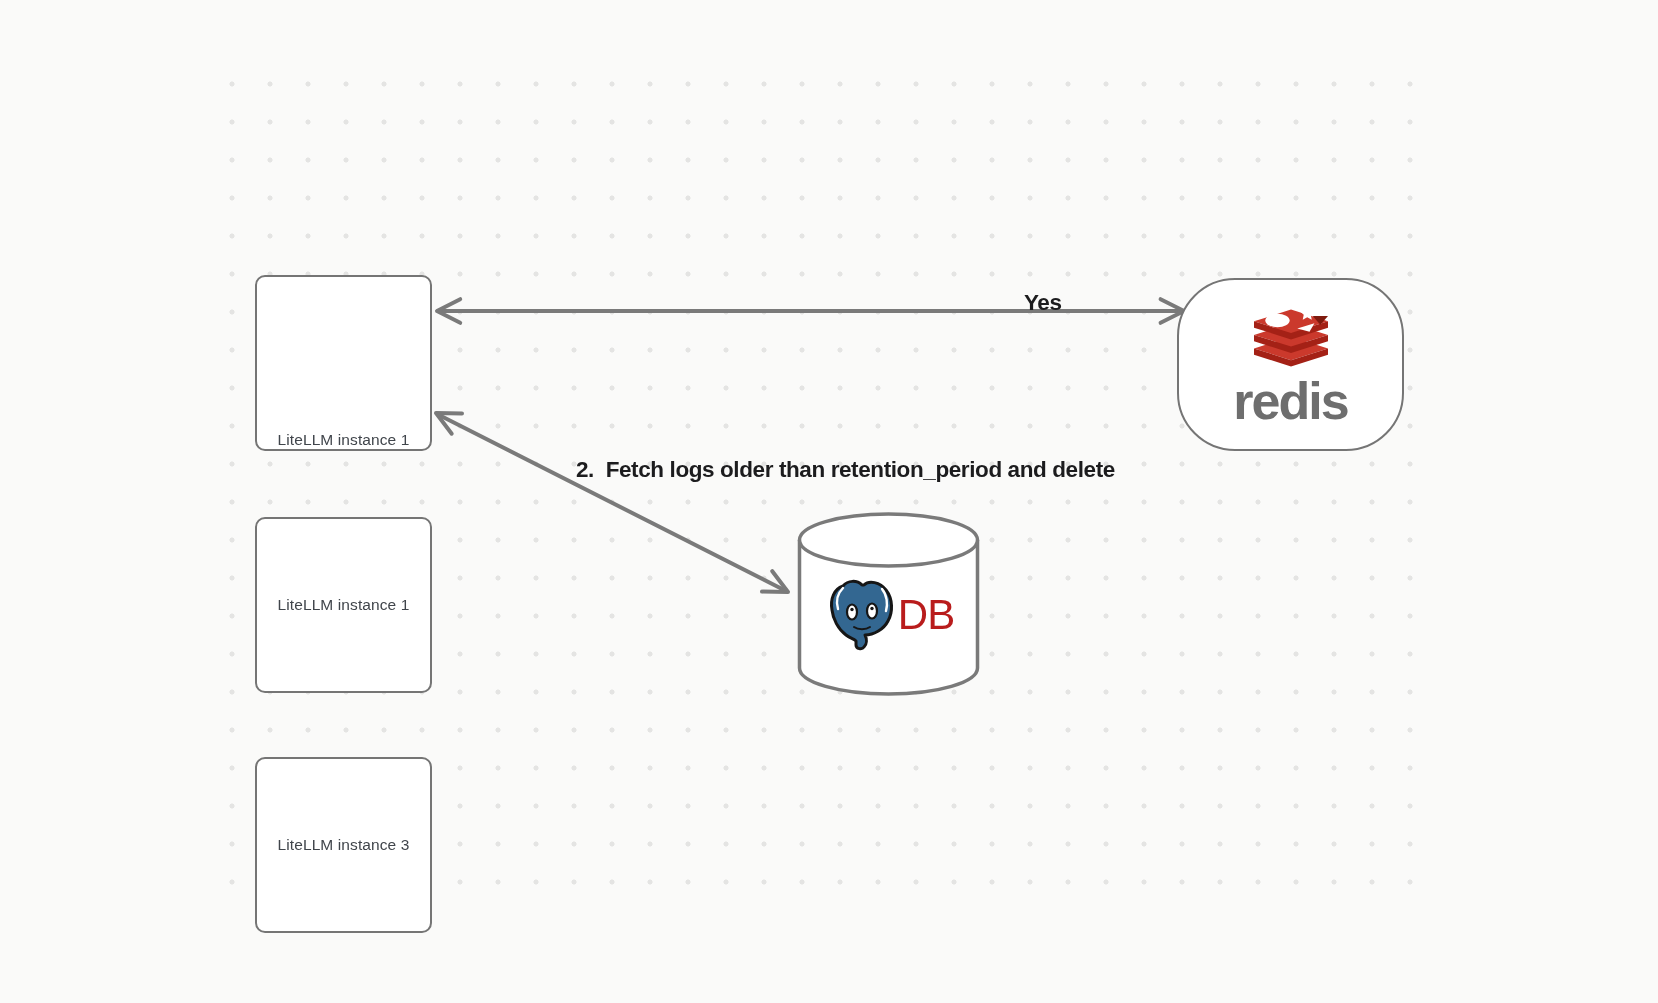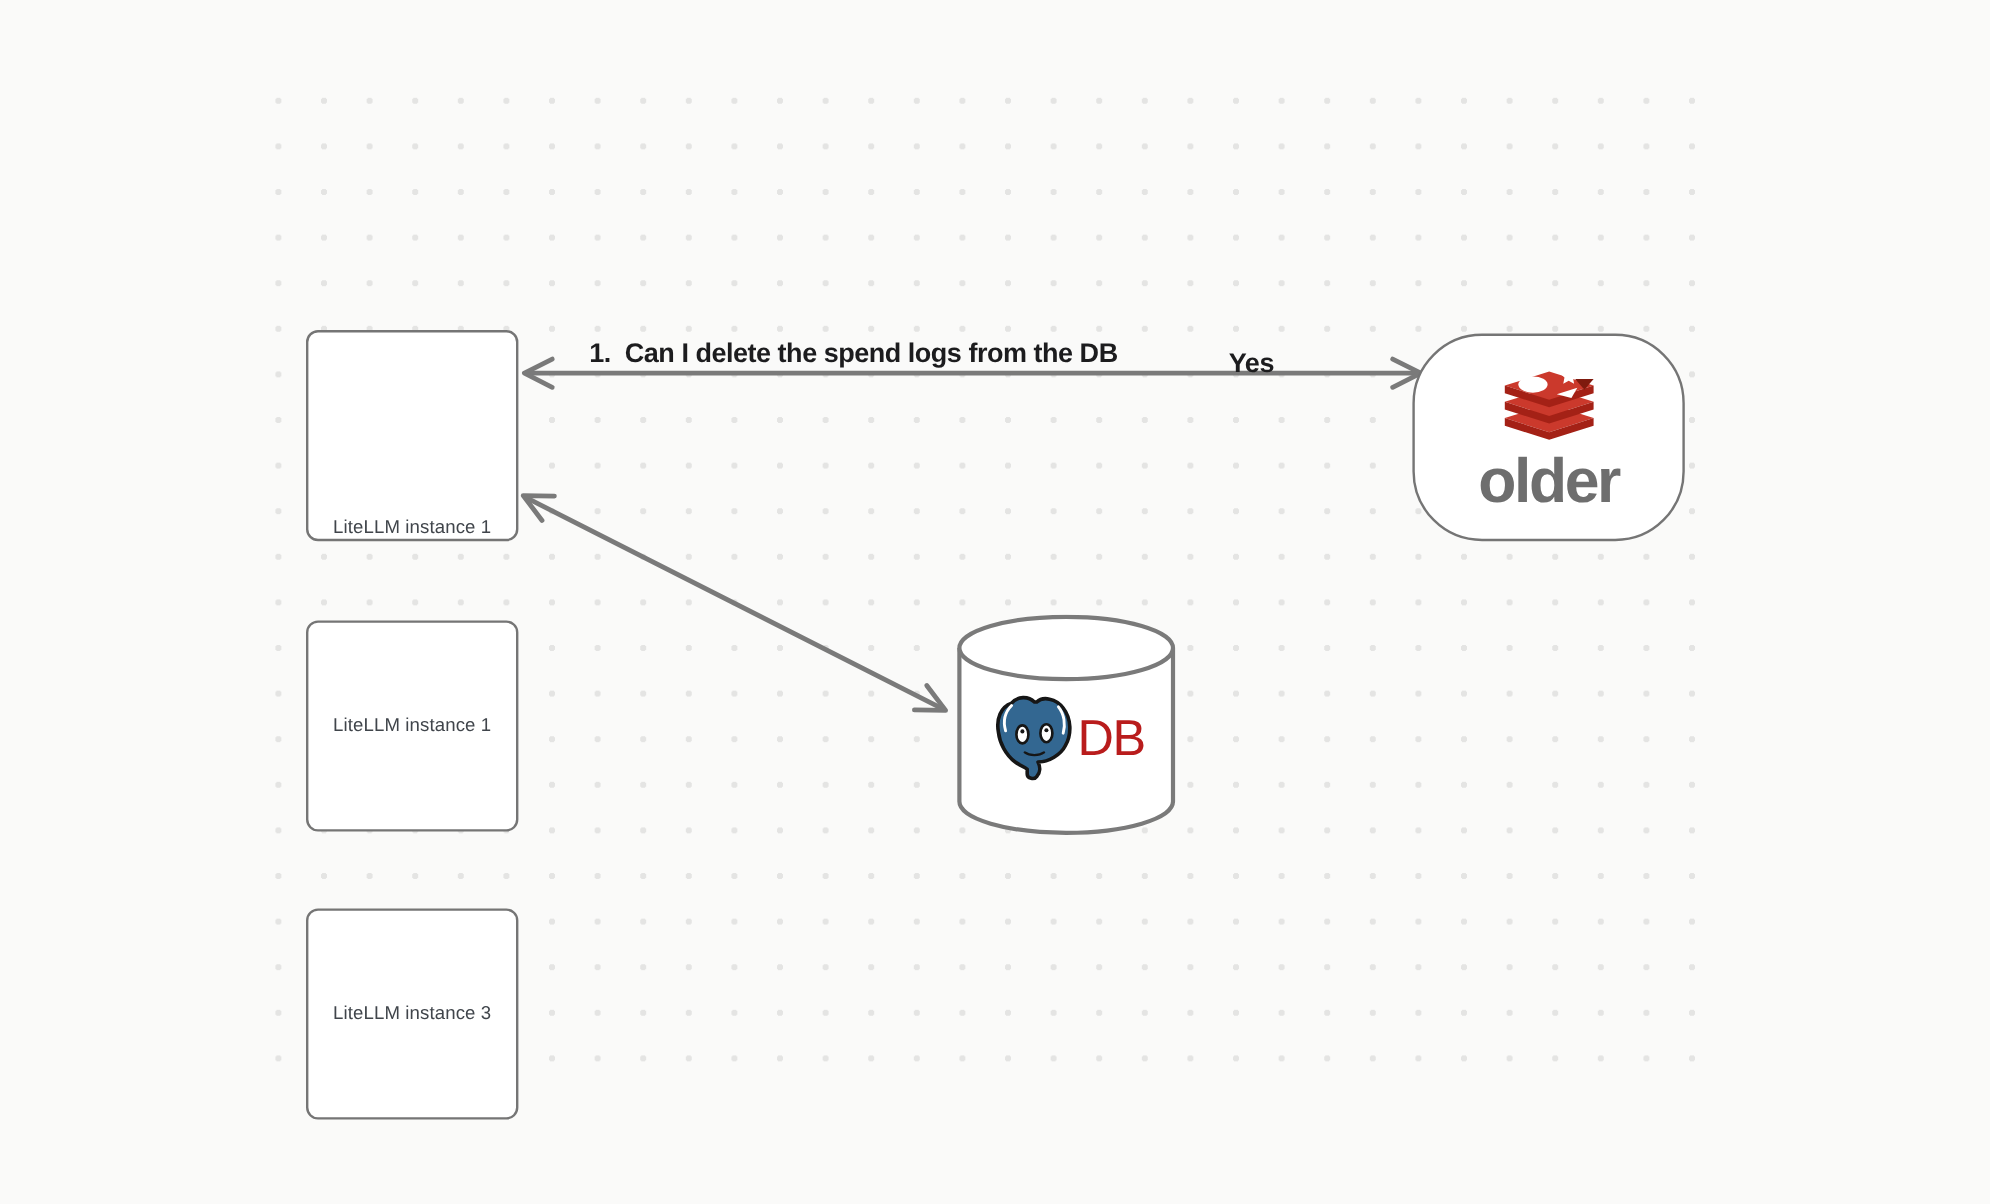--- a/index.html
+++ b/index.html
@@ -100,21 +100,21 @@
 
         <path d="M45,0 L86,13 L45,26 L4,13 Z" fill="#cb392c"></path>
         <path d="M4,13 L4,20 L45,33 L86,20 L86,13 L45,26 Z" fill="#a42116"></path>
 
         <polygon points="69,7 86,7 77.5,16.8" fill="#7f1a0e"></polygon>
         <ellipse cx="30" cy="12" rx="13.5" ry="7.5" fill="#ffffff"></ellipse>
         <polygon points="63,-4 65.4,1.2 71,1.8 66.9,5.6 68,11.2 63,8.4 58,11.2 59.1,5.6 55,1.8 60.6,1.2" fill="#ffffff"></polygon>
         <polygon points="52,21 71,15 65.5,24.5" fill="#ffffff"></polygon>
       </g>
     </svg>
-    <div id="redis-wordmark">older</div>
+    <div id="redis-wordmark">redis</div>
   </div>
 
   <div id="db-node">
     <svg id="db-shape" width="185" height="190" viewBox="0 0 185 190">
       <path d="M3.5,28 L3.5,156 A89,26 0 0 0 181.5,156 L181.5,28" fill="#ffffff" stroke="#7a7a7a" stroke-width="3.5"></path>
       <ellipse cx="92.5" cy="28" rx="89" ry="26" fill="#ffffff" stroke="#7a7a7a" stroke-width="3.5"></ellipse>
     </svg>
     <div id="db-content">
       <svg id="postgres-logo" viewBox="0 0 76 76">
         <path d="M38,8 C33,3 24,3 19,9 C10,12 6,22 8,33 C9,42 14,52 22,58
@@ -125,16 +125,16 @@
         <ellipse cx="28" cy="35" rx="5" ry="7.5" fill="#ffffff" stroke="#161616" stroke-width="2.2"></ellipse>
         <ellipse cx="48" cy="34" rx="5" ry="7.5" fill="#ffffff" stroke="#161616" stroke-width="2.2"></ellipse>
         <circle cx="28" cy="32.5" r="1.7" fill="#161616"></circle>
         <circle cx="48" cy="31.5" r="1.7" fill="#161616"></circle>
         <path d="M30,50 C34,53 42,53 46,50" fill="none" stroke="#161616" stroke-width="2" stroke-linecap="round"></path>
       </svg>
       <span id="db-label">DB</span>
     </div>
   </div>
 
-  <div class="edge-label" id="edge1-label">1.  Can I delete the spend logs from the DB</div>
   <div class="edge-label" id="edge1-reply">Yes</div>
+  <div class="edge-label" id="edge2-label">2.  Fetch logs older than retention_period and delete</div>
 
 </div>
 
 </body></html>

